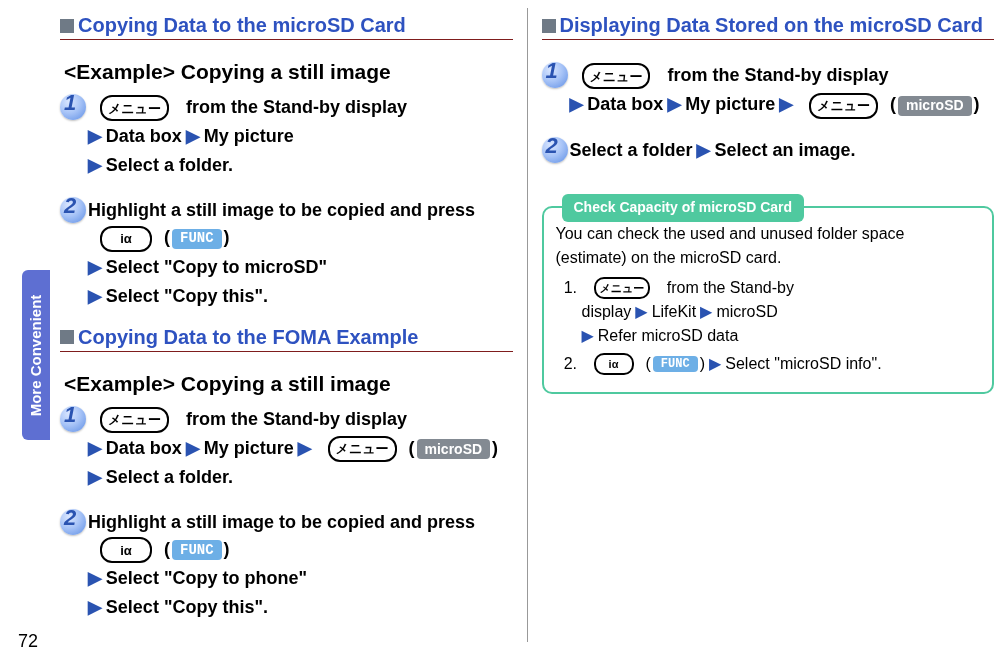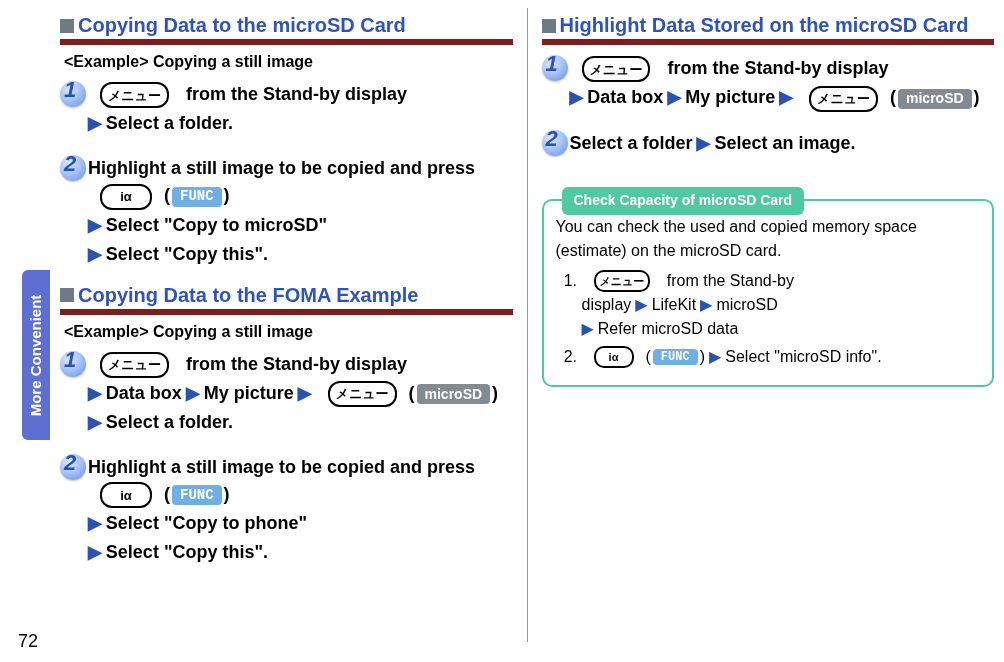--- a/index.html
+++ b/index.html
@@ -51,41 +51,41 @@
       padding: 8px 10px 20px 10px;
     }
     .col {
       flex: 1;
     }
     .col.left { padding-right: 14px; border-right: 1px solid #999; }
     .col.right { padding-left: 14px; }
     .sec-heading {
       display: flex;
       align-items: center;
-      border-bottom: 6px solid #7f1d1d;
-      margin: 6px 0 8px 0;
+      border-bottom: 1px solid #7f1d1d;
+      margin: 6px 0 20px 0;
       padding-bottom: 2px;
     }
     .sec-heading .sq {
       width: 14px;
       height: 14px;
       background: #6f7a86;
       margin-right: 4px;
       flex-shrink: 0;
       align-self: center;
     }
     .sec-heading .title {
       color: #2e52c0;
       font-weight: bold;
       font-size: 20px;
       line-height: 1.15;
     }
     .example {
       font-weight: bold;
-      font-size: 16px;
+      font-size: 21px;
       margin: 6px 0 8px 4px;
     }
     .step {
       display: flex;
       margin: 8px 0 14px 0;
     }
     .stepnum {
       width: 28px;
       flex: 0 0 28px;
       position: relative;
@@ -200,20 +200,23 @@
     </div>
     <div class="example">&lt;Example&gt; Copying a still image</div>
 
     <div class="step">
       <div class="stepnum"><span class="bubble"></span><span class="n">1</span></div>
       <div class="stepbody">
         <div class="line">
           <span class="key">メニュー</span><span> from the Stand-by display</span>
         </div>
         <div class="line">
+          <span class="arrow">▶</span><span>Data box</span><span class="arrow inline">▶</span><span>My picture</span>
+        </div>
+        <div class="line">
           <span class="arrow">▶</span><span>Select a folder.</span>
         </div>
       </div>
     </div>
 
     <div class="step">
       <div class="stepnum"><span class="bubble"></span><span class="n">2</span></div>
       <div class="stepbody">
         <div class="line">
           <span>Highlight a still image to be copied and press </span><span class="key">iα</span><b>(</b><span class="pill func">FUNC</span><b>)</b>
@@ -262,21 +265,21 @@
         </div>
       </div>
     </div>
 
   </div>
 
   <div class="col right">
 
     <div class="sec-heading">
       <span class="sq"></span>
-      <span class="title">Highlight Data Stored on the microSD Card</span>
+      <span class="title">Displaying Data Stored on the microSD Card</span>
     </div>
 
     <div class="step">
       <div class="stepnum"><span class="bubble"></span><span class="n">1</span></div>
       <div class="stepbody">
         <div class="line">
           <span class="key">メニュー</span><span> from the Stand-by display</span>
         </div>
         <div class="line">
           <span class="arrow">▶</span><span>Data box</span><span class="arrow inline">▶</span><span>My picture</span><span class="arrow inline">▶</span><span class="key">メニュー</span><b>(</b><span class="pill sd">microSD</span><b>)</b>
@@ -288,21 +291,21 @@
       <div class="stepnum"><span class="bubble"></span><span class="n">2</span></div>
       <div class="stepbody">
         <div class="line">
           <span>Select a folder</span><span class="arrow inline">▶</span><span>Select an image.</span>
         </div>
       </div>
     </div>
 
     <div class="notebox-wrap">
       <div class="notebox-title">Check Capacity of microSD Card</div>
-      <div>You can check the used and copied memory space (estimate) on the microSD card.</div>
+      <div>You can check the used and unused folder space (estimate) on the microSD card.</div>
       <ol class="notelist">
         <li>
           <span class="key small">メニュー</span>
           <span>from the Stand-by display</span><span class="arrow inline">▶</span><span>LifeKit</span><span class="arrow inline">▶</span><span>microSD</span><br>
           <span class="arrow">▶</span><span>Refer microSD data</span>
         </li>
         <li>
           <span class="key small">iα</span>(<span class="pill func" style="height:16px;font-size:12px;">FUNC</span>)<span class="arrow inline">▶</span><span>Select "microSD info".</span>
         </li>
       </ol>

